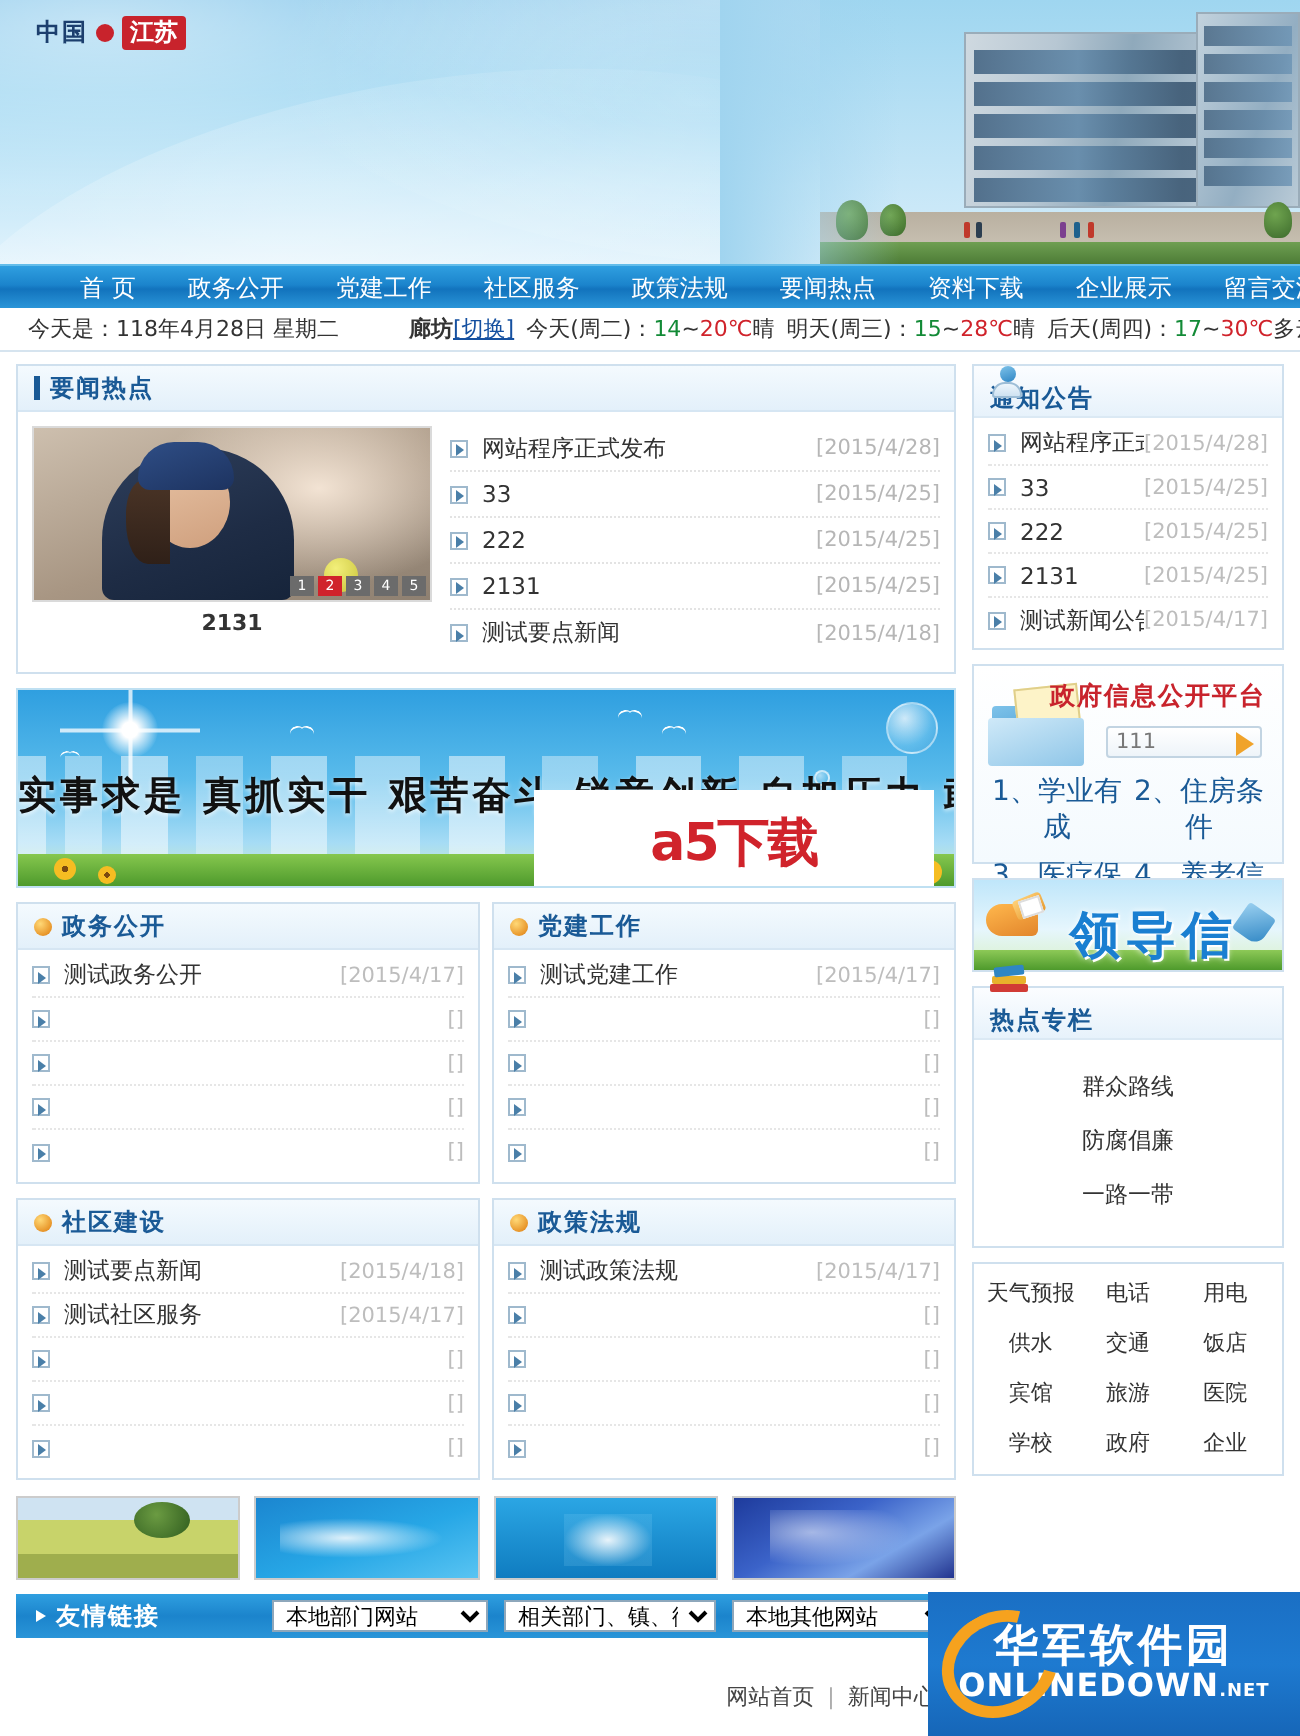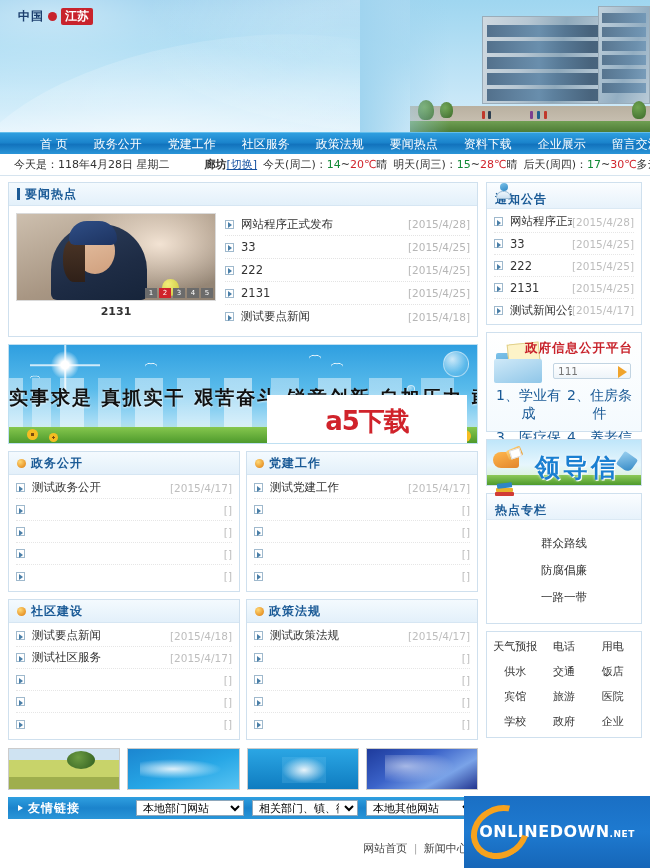--- a/index.html
+++ b/index.html
@@ -894,19 +894,20 @@
       <a href="#">下载中心</a>
       <span class="sep">|</span>
       <a href="#">在线留言</a>
     </div>
 
   </div>
 
   <div class="onlinedown">
     <div class="od-swoosh"></div>
     <div class="od-txt">
+      <div class="od-cn">华军软件园</div>
       <div class="od-en">
         <span>ONLINEDOWN</span><span class="net">.NET</span>
       </div>
     </div>
   </div>
 
 </div>
 
 </body></html>

